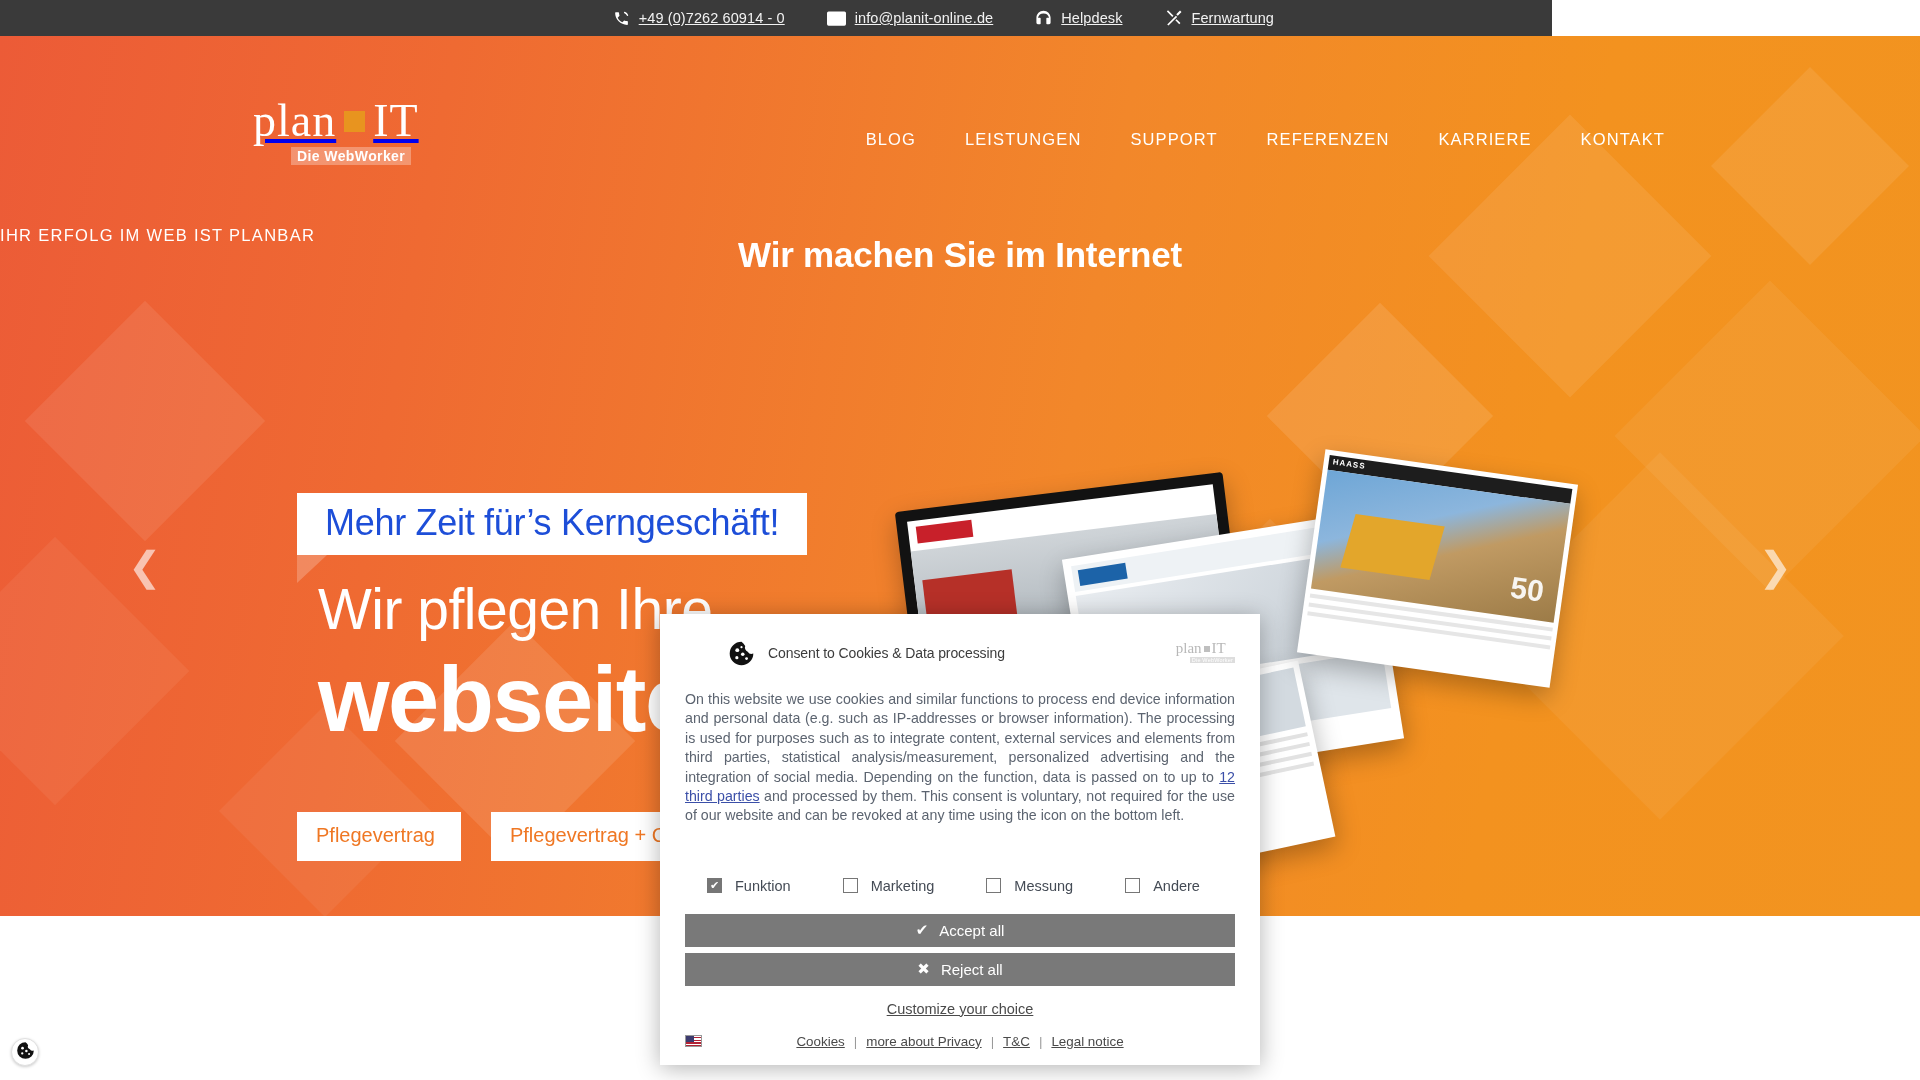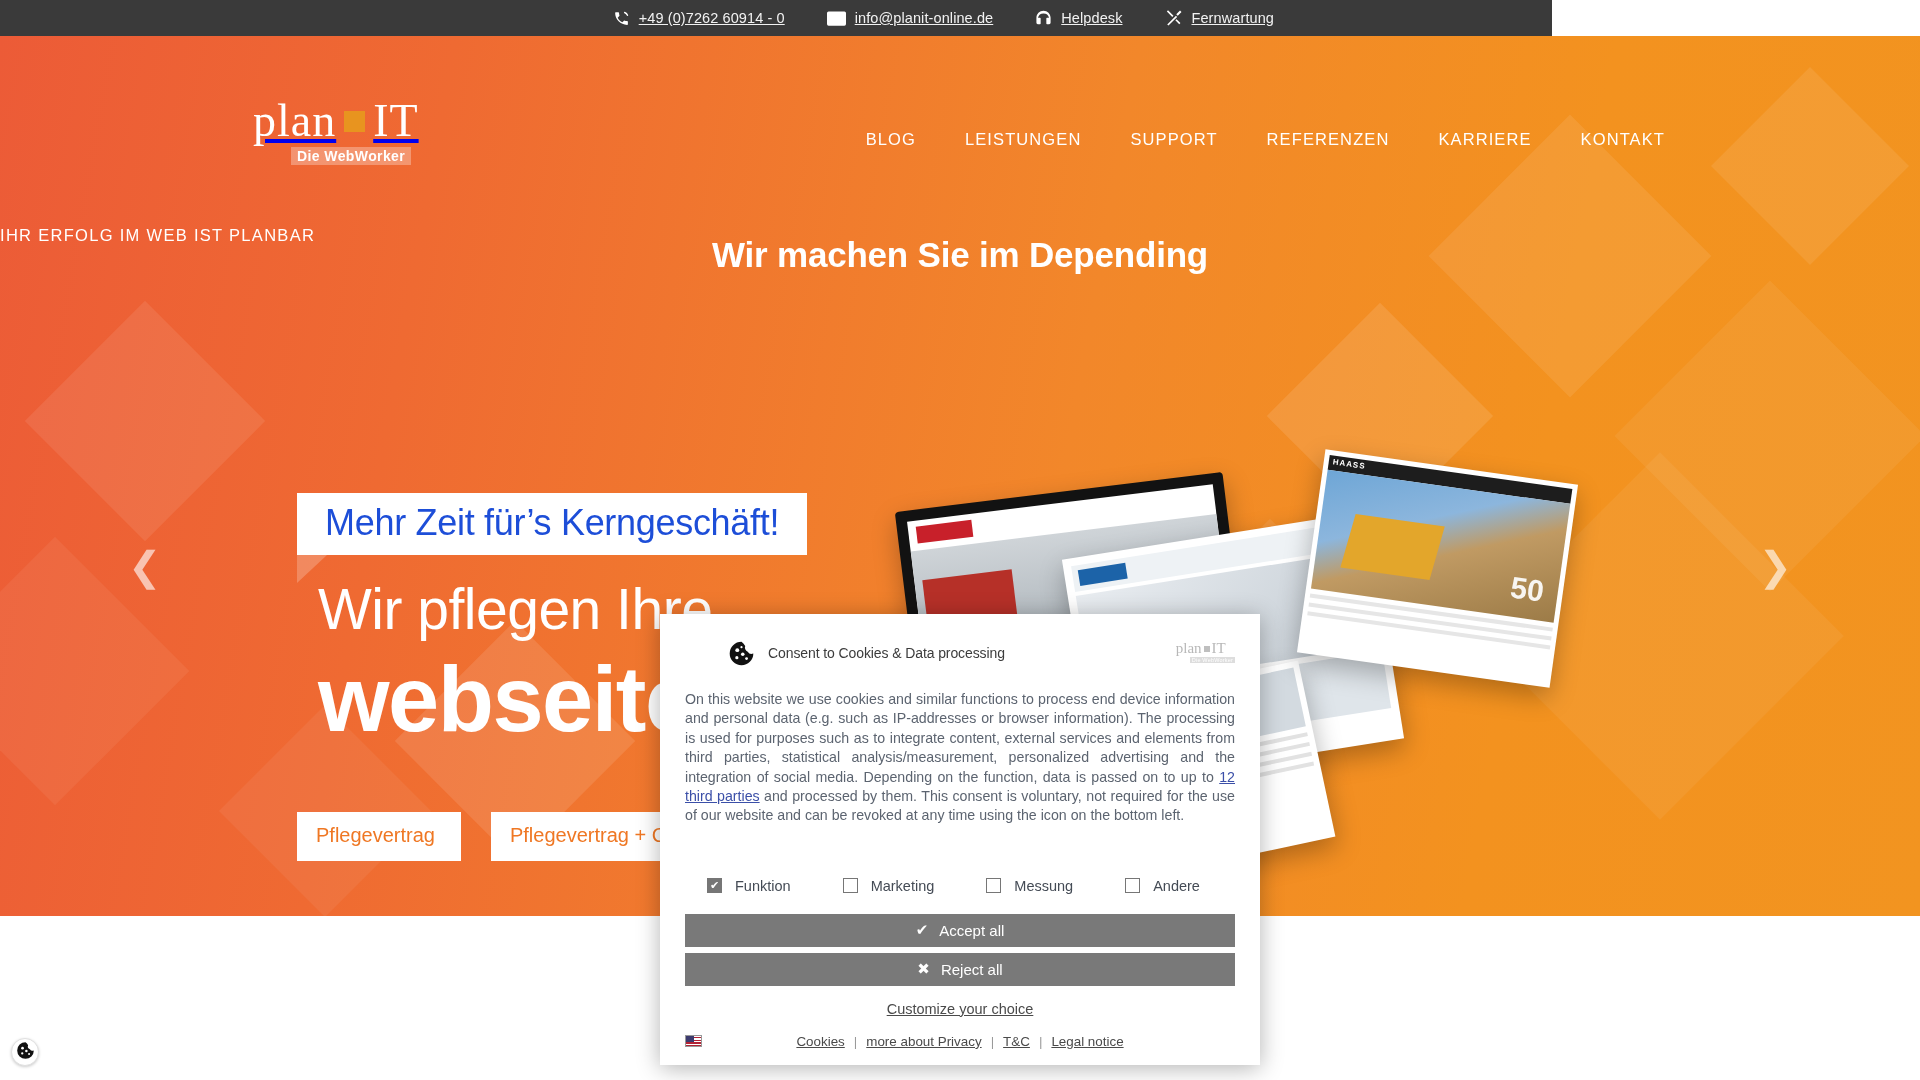--- a/index.html
+++ b/index.html
@@ -324,21 +324,21 @@
       <a href="#">LEISTUNGEN</a>
       <a href="#">SUPPORT</a>
       <a href="#">REFERENZEN</a>
       <a href="#">KARRIERE</a>
       <a href="#">KONTAKT</a>
     </nav>
   </div>
 
   <div class="hero-kicker">IHR ERFOLG IM WEB IST PLANBAR</div>
   <div class="hero-title">
-    <div>Wir machen Sie im Depending</div>
+    <div>Wir machen Sie im Internet</div>
   </div>
 
   <div class="collage">
     <div class="mock mock-monitor">
       <div class="screen">
         <div class="bar-red"></div>
         <div class="img-block"></div>
         <div class="img-block2"></div>
         <div class="line" style="left:8px;top:160px;width:200px;"></div>
         <div class="line" style="left:8px;top:175px;width:260px;"></div>

